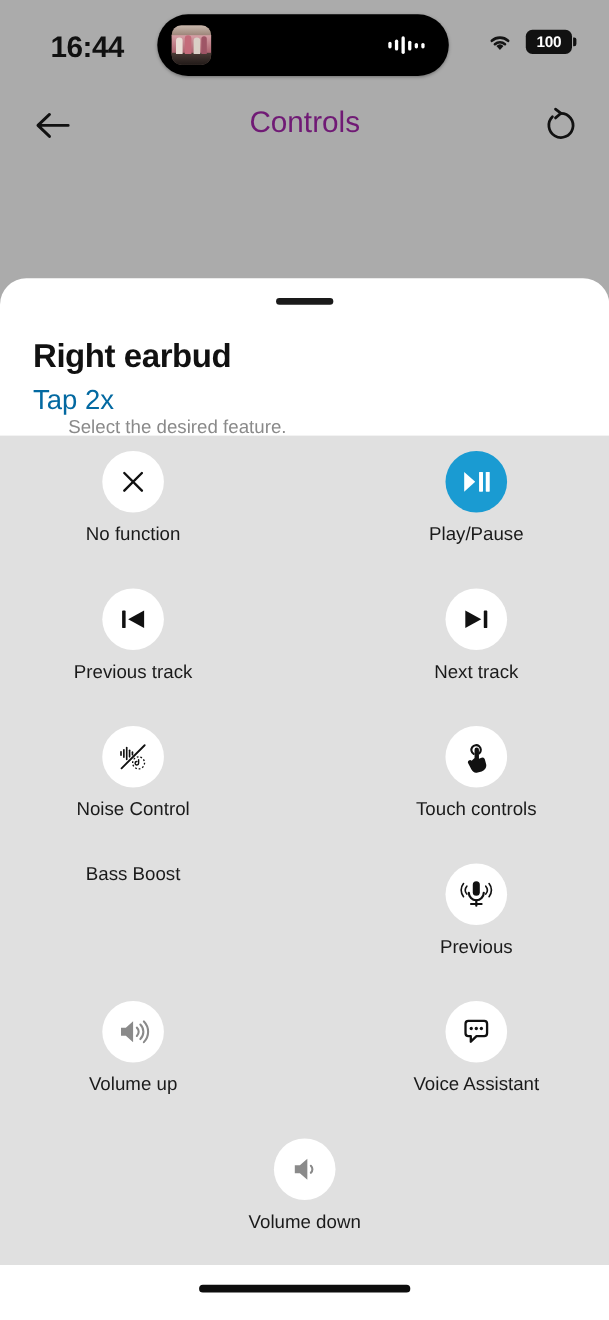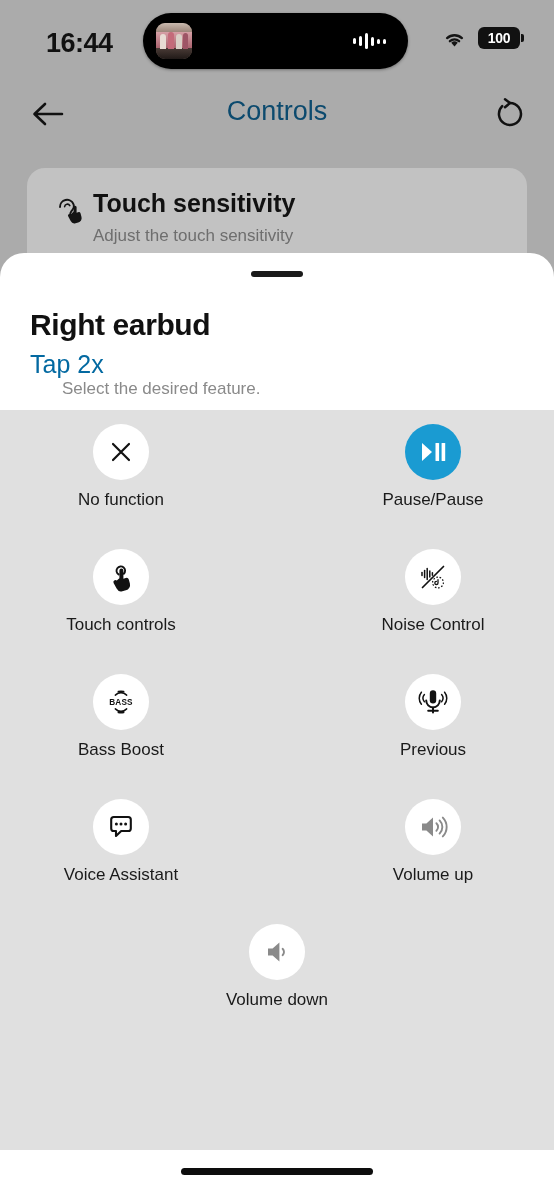--- a/index.html
+++ b/index.html
@@ -90,21 +90,21 @@
     display: block;
     width: 3px;
     background: #ffffff;
     border-radius: 2px;
   }
 
   #status-right {
     position: absolute;
     right: 34px; top: 27px;
     display: flex;
-    align-items: flex-end;
+    align-items: center;
     gap: 11px;
   }
   .wifi-icon { width: 25px; height: 19px; display:block; }
   #battery {
     position: relative;
     width: 42px;
     height: 22px;
     background: #111;
     border-radius: 6px;
     display: flex;
@@ -138,21 +138,21 @@
     left: 26px; top: 12px;
     width: 44px; height: 44px;
     display: flex; align-items: center; justify-content: center;
   }
   #nav-title {
     position: absolute;
     left: 0; top: 16px;
     width: 554px;
     text-align: center;
     font-size: 27px;
-    color: #0c4a6e;
+    color: #701a75;
   }
   #reset-button {
     position: absolute;
     right: 22px; top: 12px;
     width: 44px; height: 44px;
     display: flex; align-items: center; justify-content: center;
   }
 
   
   #touch-sensitivity-card {
@@ -229,21 +229,21 @@
     position: absolute;
     left: 30px; top: 126px;
     font-size: 17px;
     color: #8a8a8a;
     margin-left: 32px;
   }
 
   
   #options-grid {
     position: absolute;
-    left: 0; top: 157px;
+    left: 0; top: 143px;
     width: 554px;
     height: 757px;
     background: #e0e0e0;
     padding-top: 14px;
   }
 
   .grid-row {
     display: flex;
     justify-content: center;
     gap: 132px;
@@ -347,31 +347,20 @@
     </div>
     <div id="nav-title">Controls</div>
     <div id="reset-button">
       <svg width="36" height="36" viewBox="0 0 36 36">
         <path d="M18 7 A11 11 0 1 1 10.2 10.2" stroke="#111" stroke-width="2.5" fill="none" stroke-linecap="round"></path>
         <path d="M18 7 L13 3.2 M18 7 L13 11.2" stroke="#111" stroke-width="2.5" fill="none" stroke-linecap="round" stroke-linejoin="round"></path>
       </svg>
     </div>
   </div>
 
-  <div id="touch-sensitivity-card">
-    <svg id="ts-icon" viewBox="0 0 40 40">
-      <path d="M9 17 a7 7 0 0 1 13.4-3 c1.6 3.4 -0.6 5.4 -2 7.2 -1.2 1.6 -1.4 3.2 -1.1 4.6" stroke="#141414" stroke-width="1.9" fill="none" stroke-linecap="round"></path>
-      <path d="M13.6 16.6 a2.8 2.8 0 0 1 5.2 -1" stroke="#141414" stroke-width="1.6" fill="none" stroke-linecap="round"></path>
-      <path d="M22.6 21.5 v-4.3 a1.5 1.5 0 0 1 3 0 v5.6 l1.4 -0.6 a2 2 0 0 1 2.6 1.3 l0.9 3.4
-               a4.6 4.6 0 0 1 -3.3 5.6 l-2.7 0.7 a4.2 4.2 0 0 1 -4.8 -2.2 l-2.4 -4.6
-               a1.5 1.5 0 0 1 2.4 -1.8 Z" fill="#141414"></path>
-    </svg>
-    <div id="ts-title">Touch sensitivity</div>
-    <div id="ts-subtitle">Adjust the touch sensitivity</div>
-  </div>
 </div>
 
 <div id="bottom-sheet">
 
   <div id="sheet-header">
     <div id="sheet-grabber"></div>
     <div id="sheet-title">Right earbud</div>
     <div id="sheet-subtitle">Tap 2x</div>
     <div id="sheet-hint">Select the desired feature.</div>
   </div>
@@ -387,66 +376,77 @@
           <div class="option-label">No function</div>
         </div>
         <div class="option selected">
           <div class="option-circle">
             <svg width="32" height="32" viewBox="0 0 32 32">
               <path d="M5 7 L15 16 L5 25 Z" fill="#ffffff"></path>
                 <rect x="18.5" y="7" width="3.6" height="18" rx="0.6" fill="#ffffff"></rect>
                 <rect x="24.6" y="7" width="3.6" height="18" rx="0.6" fill="#ffffff"></rect>
             </svg>
           </div>
-          <div class="option-label">Pause/Pause</div>
+          <div class="option-label">Play/Pause</div>
         </div>
       </div>
       <div class="grid-row">
         <div class="option">
           <div class="option-circle">
             <svg width="32" height="32" viewBox="0 0 32 32">
-              <path d="M13.6 13.4 a4.3 4.3 0 1 1 5.2 -0.6" stroke="#111111" stroke-width="1.9" fill="none" stroke-linecap="round"></path>
-                <path d="M14.4 17.2 V9.6 a2 2 0 0 1 4 0 v8.2 l2.3 -0.9 a2.4 2.4 0 0 1 3.1 1.6 l1.1 4
-                  a5.6 5.6 0 0 1 -4 6.8 l-3.6 0.9 a5 5 0 0 1 -5.7 -2.6 l-3 -5.7
-                  a2 2 0 0 1 3.2 -2.3 Z" fill="#111111"></path>
-            </svg>
-          </div>
-          <div class="option-label">Touch controls</div>
-        </div>
+              <rect x="6" y="8" width="3.2" height="16" rx="0.8" fill="#111111"></rect>
+                <path d="M26 8 L11.5 16 L26 24 Z" fill="#111111"></path>
+            </svg>
+          </div>
+          <div class="option-label">Previous track</div>
+        </div>
+        <div class="option">
+          <div class="option-circle">
+            <svg width="32" height="32" viewBox="0 0 32 32">
+              <path d="M6 8 L20.5 16 L6 24 Z" fill="#111111"></path>
+                <rect x="22.8" y="8" width="3.2" height="16" rx="0.8" fill="#111111"></rect>
+            </svg>
+          </div>
+          <div class="option-label">Next track</div>
+        </div>
+      </div>
+      <div class="grid-row">
         <div class="option">
           <div class="option-circle">
             <svg width="32" height="32" viewBox="0 0 32 32">
               <g stroke="#111111" stroke-width="1.5" stroke-linecap="round">
                   <path d="M5 11.5 v3"></path>
                 <path d="M7.6 9.6 v6.8"></path>
                 <path d="M10.2 7.6 v10.8"></path>
                   <path d="M12.8 10 v6"></path>
                 <path d="M15.4 11.8 v2.4"></path>
                 </g>
                 <g stroke="#111111" stroke-width="1.2" fill="none">
                   <circle cx="21" cy="21.5" r="5.4" stroke-dasharray="1.6 1.7"></circle>
                   <path d="M21 18.6 v3.3 a1.6 1.6 0 1 1 -1.6 -1.6" stroke-width="1.3" stroke-linecap="round"></path>
                 </g>
                 <path d="M26.5 5.5 L5.5 26.5" stroke="#111111" stroke-width="1.7" stroke-linecap="round"></path>
             </svg>
           </div>
           <div class="option-label">Noise Control</div>
         </div>
+        <div class="option">
+          <div class="option-circle">
+            <svg width="32" height="32" viewBox="0 0 32 32">
+              <path d="M13.6 13.4 a4.3 4.3 0 1 1 5.2 -0.6" stroke="#111111" stroke-width="1.9" fill="none" stroke-linecap="round"></path>
+                <path d="M14.4 17.2 V9.6 a2 2 0 0 1 4 0 v8.2 l2.3 -0.9 a2.4 2.4 0 0 1 3.1 1.6 l1.1 4
+                  a5.6 5.6 0 0 1 -4 6.8 l-3.6 0.9 a5 5 0 0 1 -5.7 -2.6 l-3 -5.7
+                  a2 2 0 0 1 3.2 -2.3 Z" fill="#111111"></path>
+            </svg>
+          </div>
+          <div class="option-label">Touch controls</div>
+        </div>
       </div>
       <div class="grid-row">
         <div class="option">
-          <div class="option-circle">
-            <svg width="32" height="32" viewBox="0 0 32 32">
-              <path d="M10.5 9 a7.4 7.4 0 0 1 11 0" stroke="#111111" stroke-width="1.8" fill="none" stroke-linecap="round"></path>
-                <path d="M13.4 5.6 a11.2 11.2 0 0 1 5.2 0" stroke="#111111" stroke-width="1.7" fill="none" stroke-linecap="round"></path>
-                <path d="M10.5 23 a7.4 7.4 0 0 0 11 0" stroke="#111111" stroke-width="1.8" fill="none" stroke-linecap="round"></path>
-                <path d="M13.4 26.4 a11.2 11.2 0 0 0 5.2 0" stroke="#111111" stroke-width="1.7" fill="none" stroke-linecap="round"></path>
-                <text x="16" y="19.2" text-anchor="middle" font-family="'Liberation Sans',sans-serif" font-size="8.2" font-weight="bold" fill="#111111" letter-spacing="0.2">BASS</text>
-            </svg>
-          </div>
           <div class="option-label">Bass Boost</div>
         </div>
         <div class="option">
           <div class="option-circle">
             <svg width="32" height="32" viewBox="0 0 32 32">
               <rect x="12.8" y="4.2" width="6.4" height="13.2" rx="3.2" fill="#111111"></rect>
                 <path d="M9.2 14.6 a6.8 6.8 0 0 0 13.6 0" stroke="#111111" stroke-width="2" fill="none" stroke-linecap="round"></path>
                 <path d="M16 21.4 v5" stroke="#111111" stroke-width="2" stroke-linecap="round"></path>
                 <path d="M11.2 24.8 h9.6" stroke="#111111" stroke-width="2" stroke-linecap="round"></path>
                 <g stroke="#111111" stroke-width="1.5" fill="none" stroke-linecap="round">
@@ -457,42 +457,42 @@
                 </g>
             </svg>
           </div>
           <div class="option-label">Previous</div>
         </div>
       </div>
       <div class="grid-row">
         <div class="option">
           <div class="option-circle">
             <svg width="32" height="32" viewBox="0 0 32 32">
-              <path d="M6.2 8.6 a2.6 2.6 0 0 1 2.6 -2.6 h14.4 a2.6 2.6 0 0 1 2.6 2.6 v8.8
-                  a2.6 2.6 0 0 1 -2.6 2.6 h-7 l-5.2 5 v-5 h-2.2 a2.6 2.6 0 0 1 -2.6 -2.6 Z" stroke="#111111" stroke-width="2.1" fill="none" stroke-linejoin="round"></path>
-                <circle cx="11.4" cy="13" r="1.5" fill="#111111"></circle>
-                <circle cx="16" cy="13" r="1.5" fill="#111111"></circle>
-                <circle cx="20.6" cy="13" r="1.5" fill="#111111"></circle>
-            </svg>
-          </div>
-          <div class="option-label">Voice Assistant</div>
-        </div>
-        <div class="option">
-          <div class="option-circle">
-            <svg width="32" height="32" viewBox="0 0 32 32">
               <path d="M5 12.4 h4.4 L16 6.4 v19.2 L9.4 19.6 H5 Z" fill="#8A8A8A"></path>
                 <g stroke="#8A8A8A" stroke-width="1.9" fill="none" stroke-linecap="round">
                   <path d="M19.4 12.2 a5.2 5.2 0 0 1 0 7.6"></path>
                   <path d="M22.6 9.4 a9.3 9.3 0 0 1 0 13.2"></path>
                   <path d="M25.8 6.6 a13.4 13.4 0 0 1 0 18.8"></path>
                 </g>
             </svg>
           </div>
           <div class="option-label">Volume up</div>
         </div>
+        <div class="option">
+          <div class="option-circle">
+            <svg width="32" height="32" viewBox="0 0 32 32">
+              <path d="M6.2 8.6 a2.6 2.6 0 0 1 2.6 -2.6 h14.4 a2.6 2.6 0 0 1 2.6 2.6 v8.8
+                  a2.6 2.6 0 0 1 -2.6 2.6 h-7 l-5.2 5 v-5 h-2.2 a2.6 2.6 0 0 1 -2.6 -2.6 Z" stroke="#111111" stroke-width="2.1" fill="none" stroke-linejoin="round"></path>
+                <circle cx="11.4" cy="13" r="1.5" fill="#111111"></circle>
+                <circle cx="16" cy="13" r="1.5" fill="#111111"></circle>
+                <circle cx="20.6" cy="13" r="1.5" fill="#111111"></circle>
+            </svg>
+          </div>
+          <div class="option-label">Voice Assistant</div>
+        </div>
       </div>
       <div class="grid-row single">
         <div class="option">
           <div class="option-circle">
             <svg width="32" height="32" viewBox="0 0 32 32">
               <path d="M7 12.4 h4.6 L18.4 6.4 v19.2 L11.6 19.6 H7 Z" fill="#8A8A8A"></path>
                 <path d="M21.6 12.8 a4.4 4.4 0 0 1 0 6.4" stroke="#8A8A8A" stroke-width="1.9" fill="none" stroke-linecap="round"></path>
             </svg>
           </div>
           <div class="option-label">Volume down</div>

